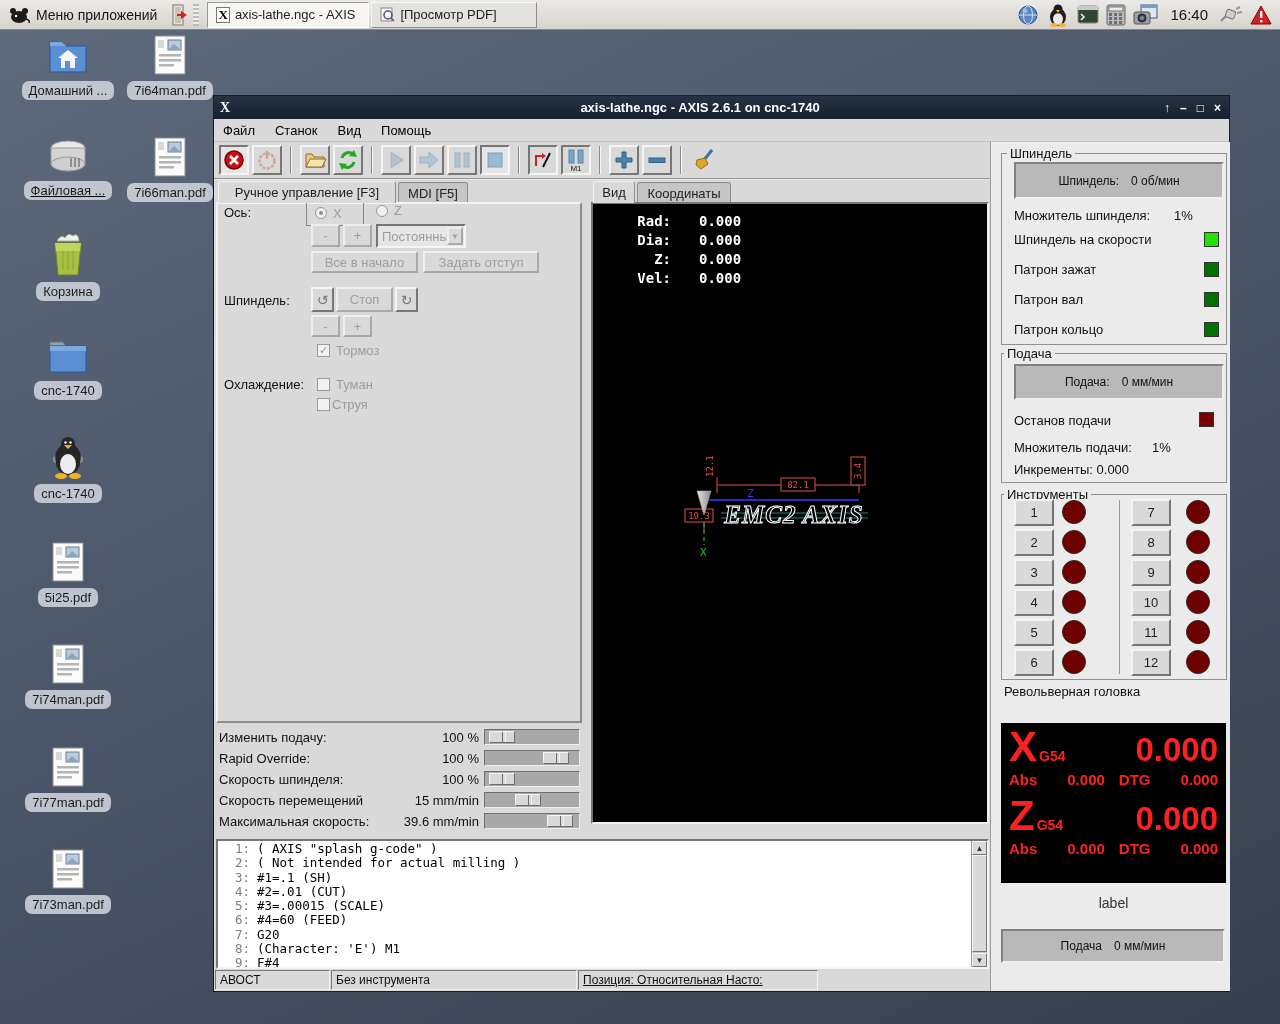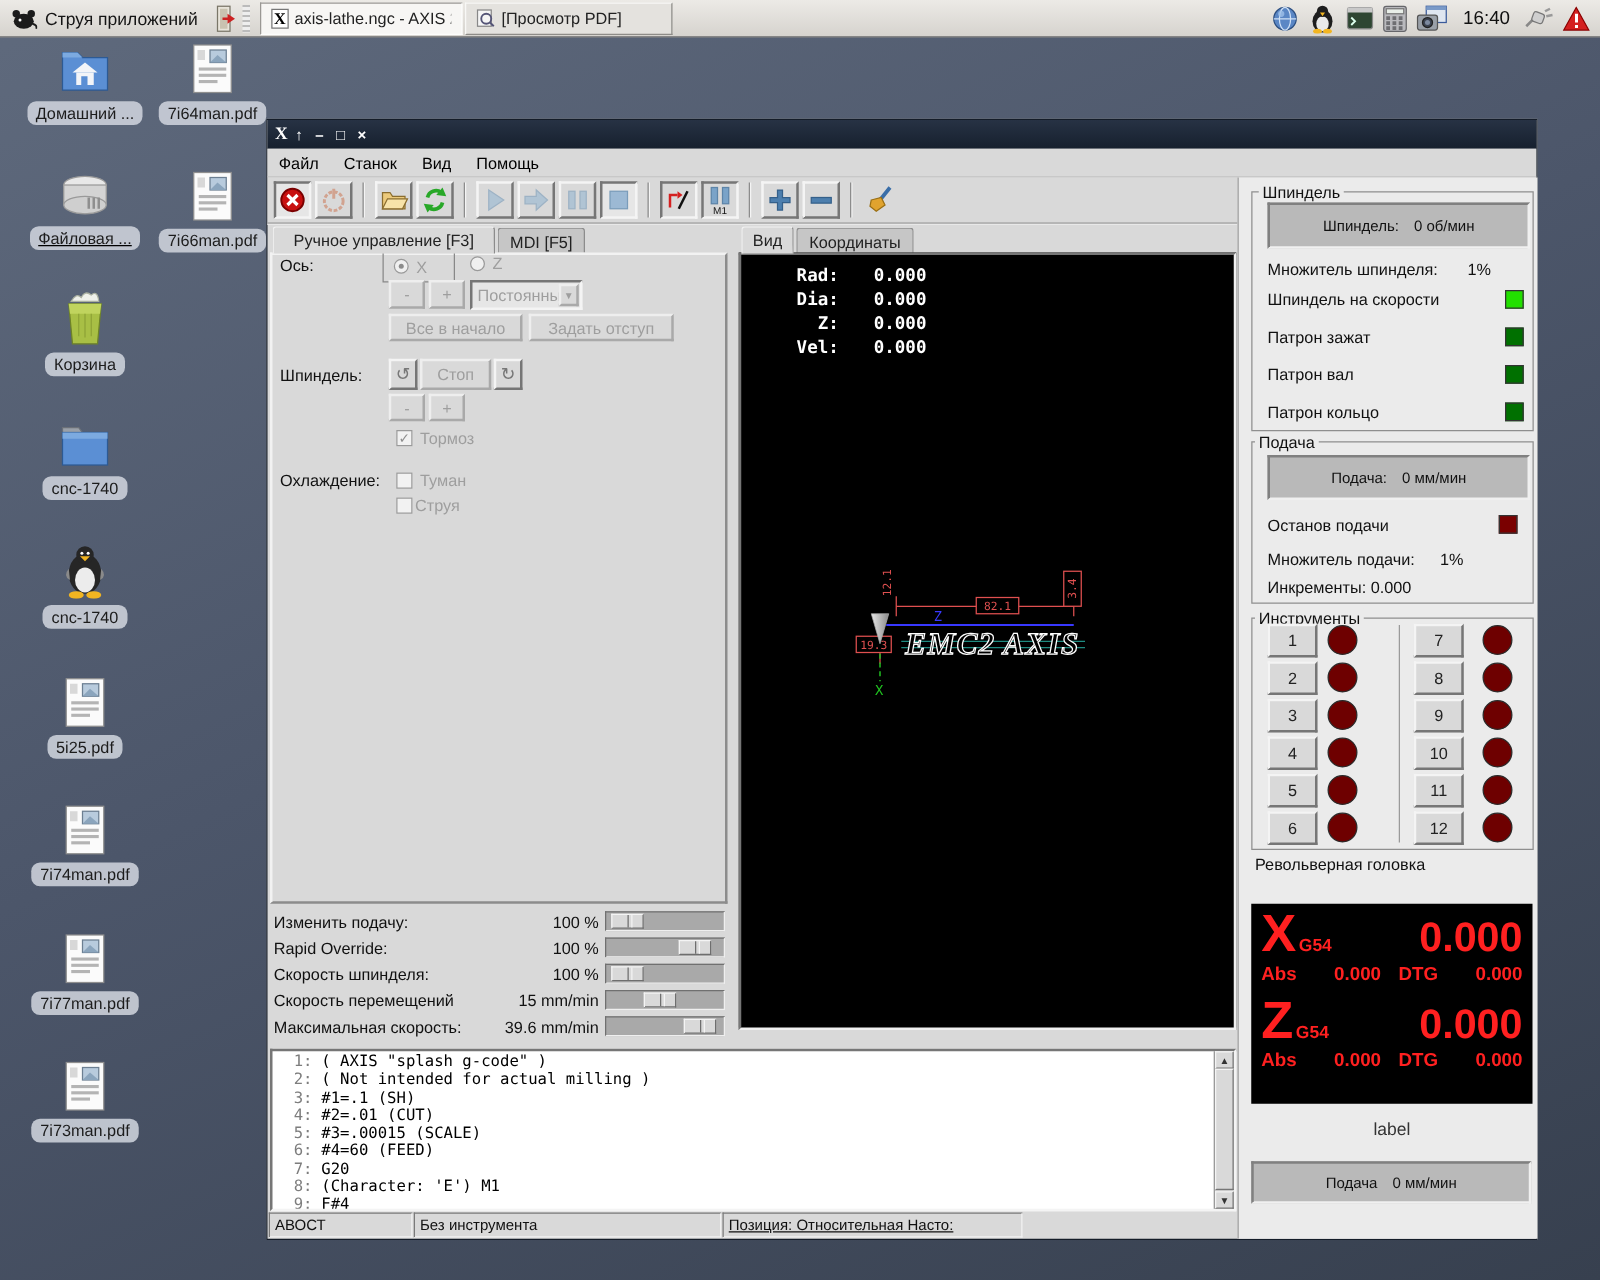--- a/index.html
+++ b/index.html
@@ -145,21 +145,21 @@
 
 <div id="taskbar">
   <div class="tb-menu">
     <svg width="22" height="20" viewBox="0 0 22 20">
       <ellipse cx="11" cy="12" rx="8" ry="6" fill="#1b1b1b"></ellipse>
       <circle cx="5" cy="6" r="3" fill="#1b1b1b"></circle>
       <circle cx="17" cy="6" r="3" fill="#1b1b1b"></circle>
       <circle cx="8" cy="11" r="1.2" fill="#fff"></circle>
       <path d="M18 14q4 1 3 4" stroke="#1b1b1b" stroke-width="1.5" fill="none"></path>
     </svg>
-    <span>Струя приложений</span>
+    <span>Меню приложений</span>
   </div>
   <svg class="tb-exit" viewBox="0 0 20 24">
     <rect x="4" y="2" width="10" height="20" fill="#e8e4da" stroke="#7a7668"></rect>
     <rect x="6" y="4" width="6" height="16" fill="#c9c2b0"></rect>
     <path d="M18 12l-6-4v3h-4v2h4v3z" fill="#c22"></path>
   </svg>
   <div class="tb-grip"></div>
   <div class="tb-btn active" style="width:162px; margin-left:4px;">
     <span class="tb-x">X</span>
     <span style="overflow:hidden;white-space:nowrap;">axis-lathe.ngc - AXIS 2.6...</span>
@@ -352,20 +352,21 @@
     <rect x="7" y="30" width="15" height="2.5" fill="#b4b4b4"></rect>
     <rect x="6" y="6" width="6" height="8" fill="#d8d8d8"></rect>
   </svg>
   <span class="cap">7i73man.pdf</span>
 </div>
 
 <div id="win">
 
   <div id="titlebar">
     <span class="tlogo">X</span>
+    <span class="ttl">axis-lathe.ngc - AXIS 2.6.1 on cnc-1740</span>
     <div class="tbtns">
       <span>↑</span>
       <span>–</span>
       <span>□</span>
       <span>×</span>
     </div>
   </div>
 
   <div id="menubar">
     <span>Файл</span>

